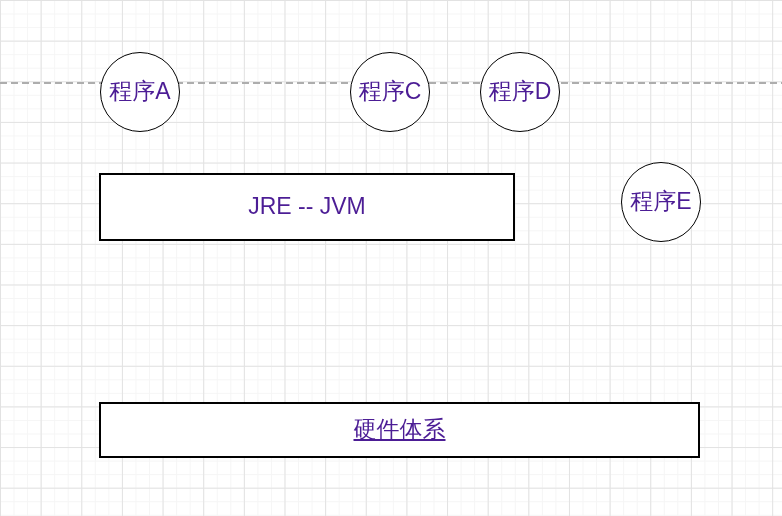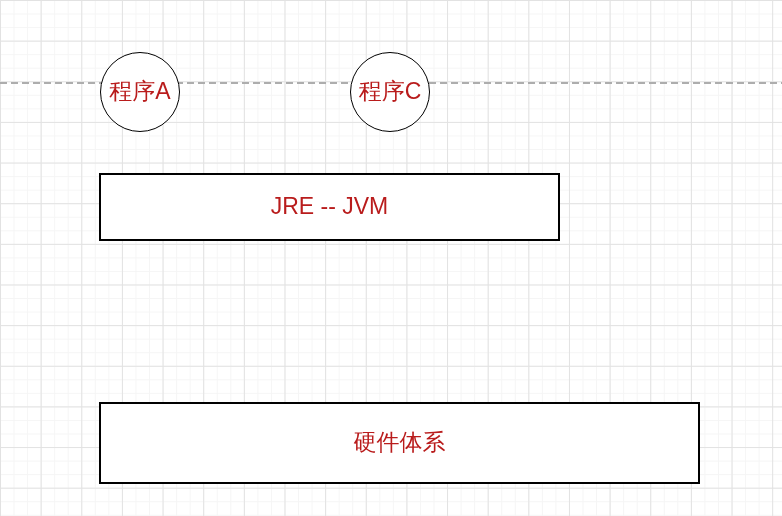--- a/index.html
+++ b/index.html
@@ -37,57 +37,63 @@
       #adadad 0px, #adadad 7px,
       transparent 7px, transparent 11px);
   }
   .node {
     position: absolute;
     background: #ffffff;
     display: flex;
     align-items: center;
     justify-content: center;
     text-align: right;
-    color: #b91c1c;
+    color: #4c1d95;
     font-size: 23px;
     line-height: 1.2;
     box-sizing: border-box;
     white-space: nowrap;
   }
   .circle {
     width: 80px;
     height: 80px;
     border: 1.5px solid #000000;
     border-radius: 50%;
   }
   .box {
     border: 2px solid #000000;
   }
   .circle-a { left: 100px; top: 52px; }
   .circle-b { left: 220px; top: 52px; }
   .circle-c { left: 350px; top: 52px; }
   .circle-d { left: 480px; top: 52px; }
   .circle-e { left: 621px; top: 162px; }
-  .box-jre { left: 99px; top: 173px; width: 461px; height: 68px; }
+  .box-jre { left: 99px; top: 173px; width: 416px; height: 68px; }
   .box-os  { left: 99px; top: 283px; width: 601px; height: 69px; }
-  .box-hw  { left: 99px; top: 402px; width: 601px; height: 82px; }
+  .box-hw  { left: 99px; top: 402px; width: 601px; height: 56px; text-decoration: underline; }
 </style>
 </head>
 <body>
 
 <div class="canvas">
 
   <div class="guide-line"></div>
 
   <div class="node circle circle-a">
     <span>程序A</span>
   </div>
   <div class="node circle circle-c">
     <span>程序C</span>
   </div>
+  <div class="node circle circle-d">
+    <span>程序D</span>
+  </div>
+  <div class="node circle circle-e">
+    <span>程序E</span>
+  </div>
 
   <div class="node box box-jre">
     <span>JRE -- JVM</span>
   </div>
   <div class="node box box-hw">
     <span>硬件体系</span>
   </div>
 
 </div>
 

